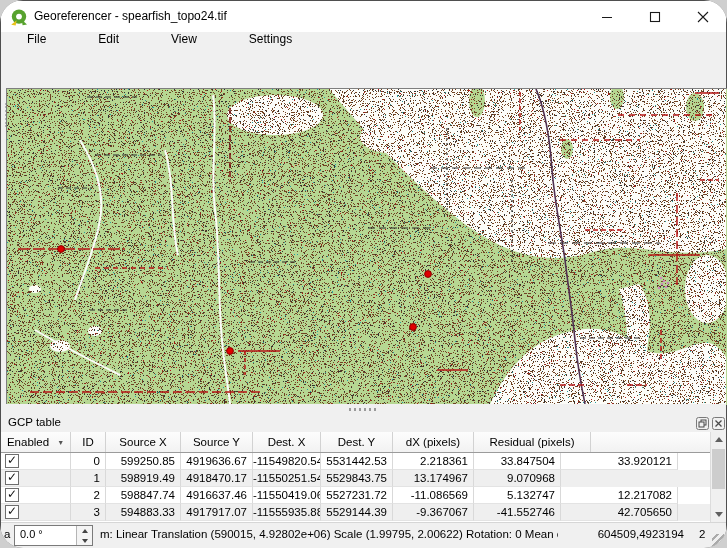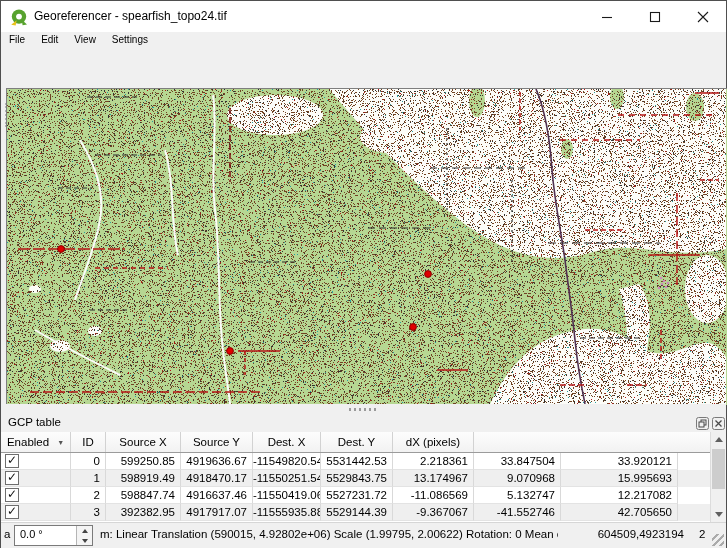--- a/index.html
+++ b/index.html
@@ -1,29 +1,30 @@
 <!DOCTYPE html>
 <html><head>
 <meta charset="utf-8">
 <style>
   html,body{margin:0;padding:0;background:#cfcfcf;}
   .window{
     position:relative;width:727px;height:548px;overflow:hidden;background:#f0f0f0;
     font-family:"Liberation Sans","DejaVu Sans",sans-serif;color:#000;
     box-shadow:inset 0 0 0 1px #4f4f4f;
+    border-radius:23px;
   }
   
   .titlebar{position:absolute;left:1px;top:1px;right:1px;height:31px;background:#ffffff;}
   .app-icon{position:absolute;left:9px;top:7px;width:18px;height:18px;}
   .title-text{position:absolute;left:33px;top:0;height:31px;line-height:31px;font-size:12px;}
   .win-btn{position:absolute;top:0;width:47px;height:31px;display:flex;align-items:center;justify-content:center;}
   .win-btn svg{display:block}
   
   .menubar{position:absolute;left:1px;top:32px;right:1px;height:15px;background:#f0f0f0;display:flex;align-items:center;}
-  .menu-item{font-size:10px;padding:0 8px;height:15px;line-height:15px;}
+  .menu-item{font-size:12px;padding:0 26px;height:15px;line-height:15px;}
   
   .toolbar{position:absolute;left:1px;top:47px;right:1px;height:41px;background:#f0f0f0;}
   .tbtn{position:absolute;top:53px;width:30px;height:30px;display:flex;align-items:center;justify-content:center;border-radius:2px;}
   .tbtn svg{display:block}
   .tbtn.active{background:#e6e6e6;border:1px solid #979797;}
   .tbtn.disabled{opacity:.45;filter:grayscale(1);}
   .tsep{position:absolute;top:55px;width:1px;height:26px;background:#c6c6c6;}
   .tgrip{position:absolute;top:56px;width:3px;height:24px;border-left:2px dotted #b4b4b4;}
   .toverflow{position:absolute;top:53px;height:30px;line-height:30px;font-size:14px;color:#444;}
   
@@ -478,20 +479,23 @@
         </div>
         <div class="th c4">
           <span>Dest. X</span>
         </div>
         <div class="th c5">
           <span>Dest. Y</span>
         </div>
         <div class="th c6">
           <span>dX (pixels)</span>
         </div>
+        <div class="th c8">
+          <span>Residual (pixels)</span>
+        </div>
         <div class="th" style="flex: 1 1 0%; border-right: none;"></div>
       </div>
     <div class="tbody">
         <div class="trow">
           <div class="td c0">
             <div class="checkbox">✓</div>
           </div>
           <div class="td c1">0</div>
           <div class="td c2">599250.85</div>
           <div class="td c3">4919636.67</div>
@@ -505,41 +509,40 @@
           <div class="td c0">
             <div class="checkbox">✓</div>
           </div>
           <div class="td c1">1</div>
           <div class="td c2">598919.49</div>
           <div class="td c3">4918470.17</div>
           <div class="td c4">-11550251.54</div>
           <div class="td c5">5529843.75</div>
           <div class="td c6">13.174967</div>
           <div class="td c7">9.070968</div>
-          <div class="td c8">15.995693</div>
         </div>
         <div class="trow">
           <div class="td c0">
             <div class="checkbox">✓</div>
           </div>
           <div class="td c1">2</div>
           <div class="td c2">598847.74</div>
           <div class="td c3">4916637.46</div>
           <div class="td c4">-11550419.06</div>
           <div class="td c5">5527231.72</div>
           <div class="td c6">-11.086569</div>
           <div class="td c7">5.132747</div>
           <div class="td c8">12.217082</div>
         </div>
         <div class="trow">
           <div class="td c0">
             <div class="checkbox">✓</div>
           </div>
           <div class="td c1">3</div>
-          <div class="td c2">392382.95</div>
+          <div class="td c2">594883.33</div>
           <div class="td c3">4917917.07</div>
           <div class="td c4">-11555935.88</div>
           <div class="td c5">5529144.39</div>
           <div class="td c6">-9.367067</div>
           <div class="td c7">-41.552746</div>
           <div class="td c8">42.705650</div>
         </div>
       </div>
 
     <div class="vscroll">

